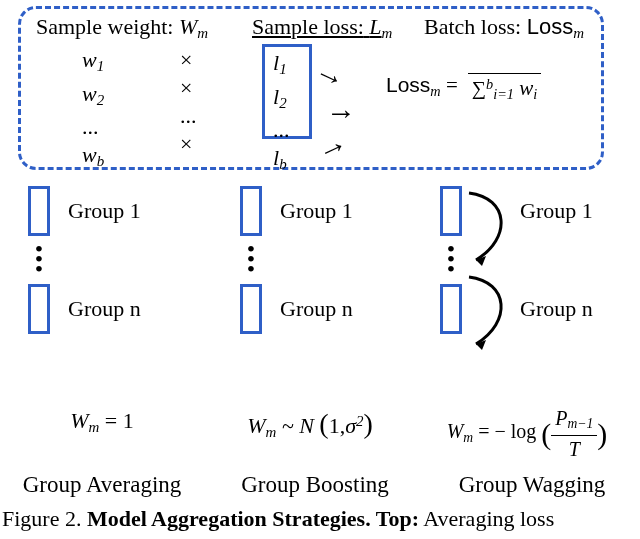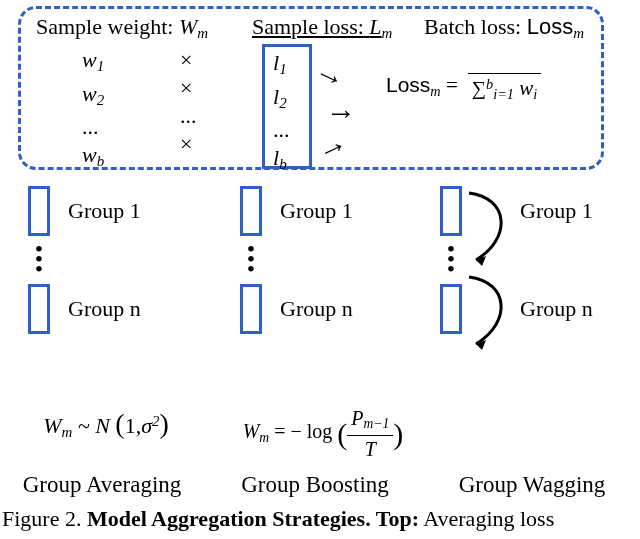--- a/index.html
+++ b/index.html
@@ -49,21 +49,21 @@
     left: 180px;
     top: 46px;
     font-size: 22px;
     line-height: 28px;
   }
   .loss-rect-outer {
     position: absolute;
     left: 262px;
     top: 44px;
     width: 50px;
-    height: 125px;
+    height: 95px;
     border: 3px solid #2f5fc7;
     box-sizing: border-box;
     padding: 2px 8px;
     font-size: 22px;
     line-height: 28px;
     font-style: italic;
   }
   .loss-rect-outer .dots { font-style: normal; }
   .arrow {
     position: absolute;
@@ -275,20 +275,24 @@
   </div>
   <div class="boost-arrow" style="left:44px; top:88px;">
     <svg width="60" height="80">
           <path d="M5 5 C 45 10, 48 50, 12 72" stroke="#000" stroke-width="3" fill="none"></path>
           <path d="M12 72 l10 -4 l-4 10 z" fill="#000"></path>
         </svg>
   </div>
 </div>
 
 <div class="eq-row">
+  <div style="flex:0 0 204px; text-align:center" class="eq-small">
+    <span class="ital">W</span><sub>m</sub>
+    <span>= 1</span>
+  </div>
   <div style="flex:0 0 212px; text-align:center" class="eq-small">
     <span class="ital">W</span><sub>m</sub>
     <span class="ital">~ N</span>
     <span style="font-size:28px">(</span><span>1,</span><span class="ital">σ</span><sup>2</sup><span style="font-size:28px">)</span>
   </div>
   <div style="flex:0 0 222px; text-align:center; font-size:20px" class="eq-small">
     <span class="ital">W</span><sub>m</sub>
     <span>= − log</span>
     <span style="font-size:30px; vertical-align:-6px">(</span><span class="frac" style="vertical-align:middle">
       <span class="num"><span class="ital">P</span><sub>m−1</sub></span>

